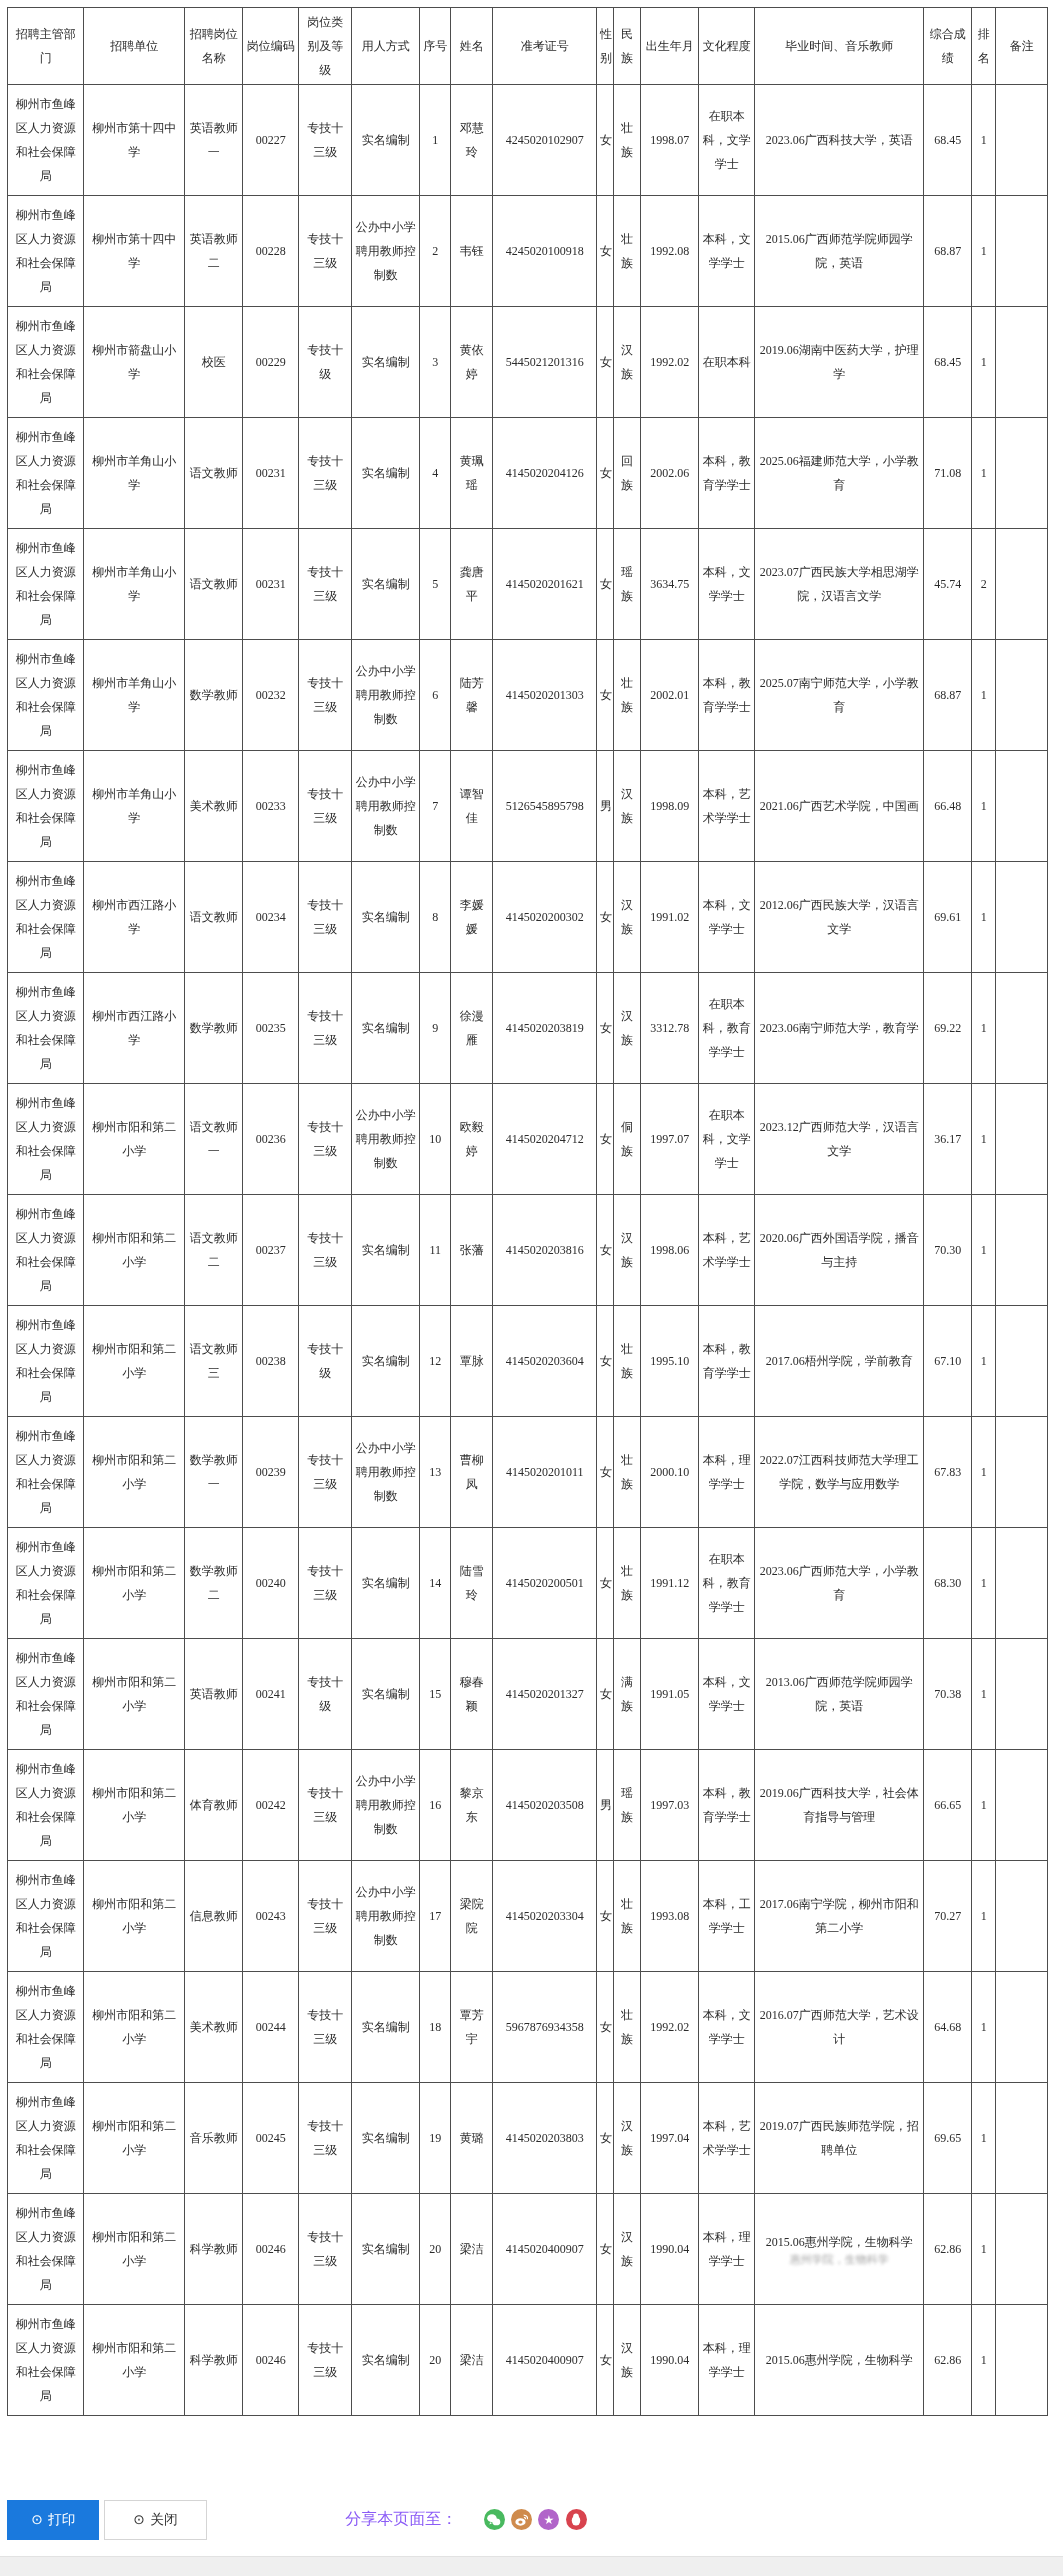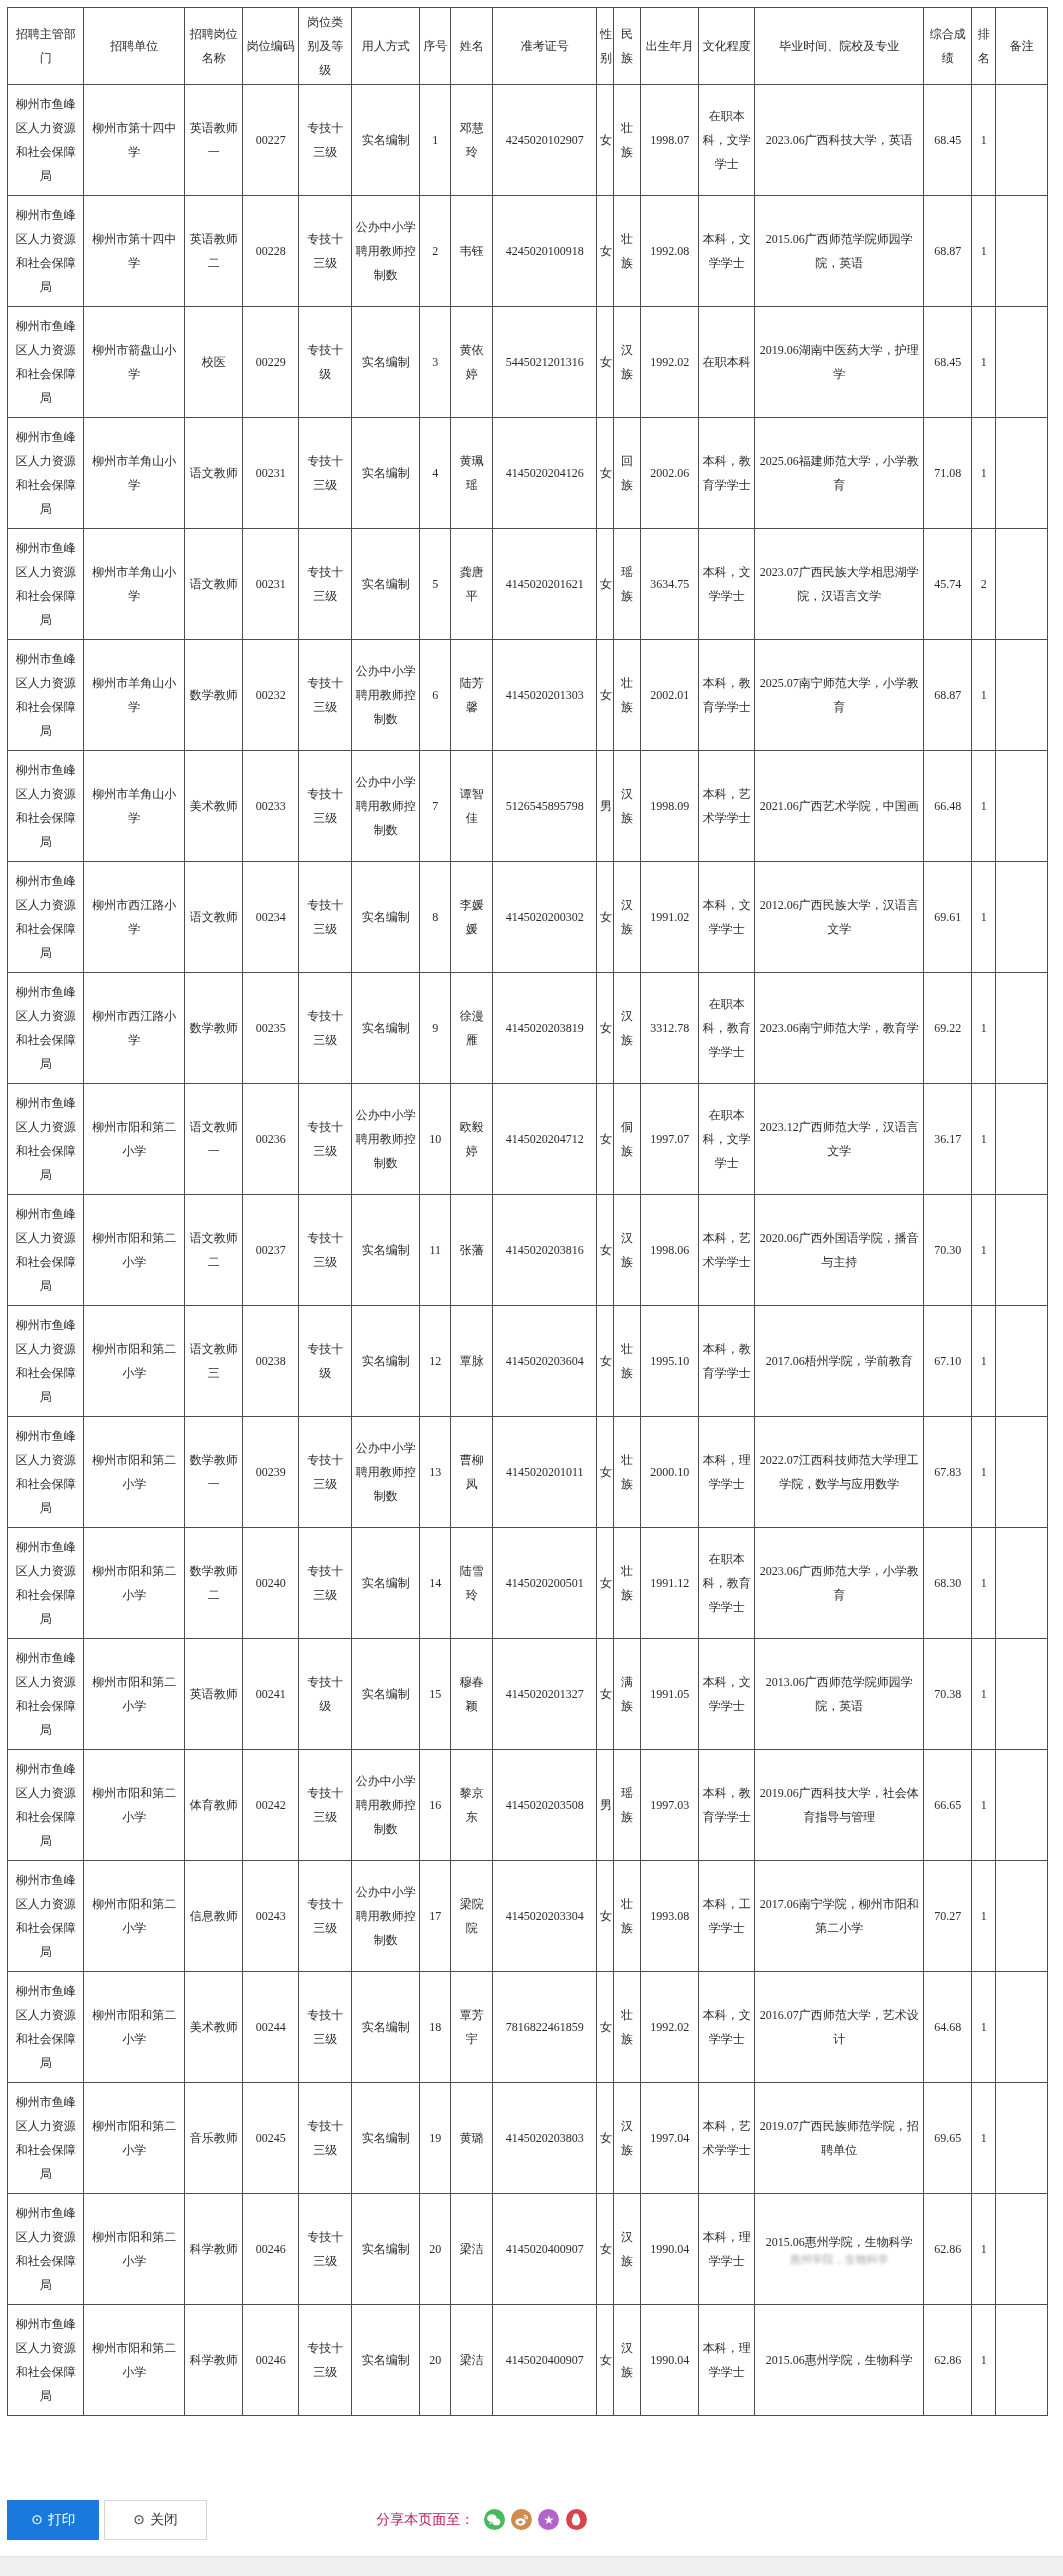--- a/index.html
+++ b/index.html
@@ -12,21 +12,21 @@
   thead tr{height:73px;}
   tbody tr{height:111px;}
   .smudge{display:block;filter:blur(1.8px);opacity:.55;color:#555;margin-top:-3.7px;line-height:16.5px;font-size:11px;}
   .footer{margin-top:84px;display:flex;align-items:center;font-family:"Liberation Sans","DejaVu Sans",sans-serif;}
   .btn{height:40px;display:inline-flex;align-items:center;justify-content:center;
        font-size:13.7px;cursor:pointer;border:none;gap:5.5px;}
   .btn-print{width:92px;background:#1a79dd;color:#ffffff;}
   .btn-close{width:103px;background:#ffffff;color:#333;border:0.9px solid #d5d5d5;margin-left:4.6px;}
   .btn-ico{font-size:13.7px;line-height:1;}
   .share{margin-left:auto;margin-right:469px;display:flex;align-items:center;gap:6.4px;}
-  .share-label{font-size:14px;color:#be185d;margin-right:3px;}
+  .share-label{font-size:16px;color:#8b5cf6;margin-right:20px;}
   .sicon{width:21px;height:21px;border-radius:50%;display:inline-flex;align-items:center;
          justify-content:center;cursor:pointer;color:#fff;font-size:12px;line-height:1;}
   .sicon svg{display:block;}
   .bottom-bar{margin-top:16.5px;margin-left:-7.3px;width:1063px;height:24px;background:#efefef;border-top:0.9px solid #e2e2e2;}
 </style>
 </head>
 <body>
 
 <div class="page">
 
@@ -58,21 +58,21 @@
           <th>岗位编码</th>
           <th>岗位类别及等级</th>
           <th>用人方式</th>
           <th>序号</th>
           <th>姓名</th>
           <th>准考证号</th>
           <th>性别</th>
           <th>民族</th>
           <th>出生年月</th>
           <th>文化程度</th>
-          <th>毕业时间、院校及专业</th>
+          <th>毕业时间、音乐教师</th>
           <th>综合成绩</th>
           <th>排名</th>
           <th>备注</th>
         </tr>
     </thead>
     <tbody id="body">
         <tr>
           <td>柳州市鱼峰区人力资源和社会保障局</td>
           <td>柳州市第十四中学</td>
           <td>英语教师一</td>
@@ -397,21 +397,21 @@
         </tr>
         <tr>
           <td>柳州市鱼峰区人力资源和社会保障局</td>
           <td>柳州市阳和第二小学</td>
           <td>美术教师</td>
           <td>00244</td>
           <td>专技十三级</td>
           <td>实名编制</td>
           <td>18</td>
           <td>覃芳宇</td>
-          <td>7816822461859</td>
+          <td>5967876934358</td>
           <td>女</td>
           <td>壮族</td>
           <td>1992.02</td>
           <td>本科，文学学士</td>
           <td>2016.07广西师范大学，艺术设计</td>
           <td>64.68</td>
           <td>1</td>
           <td></td>
         </tr>
         <tr>

